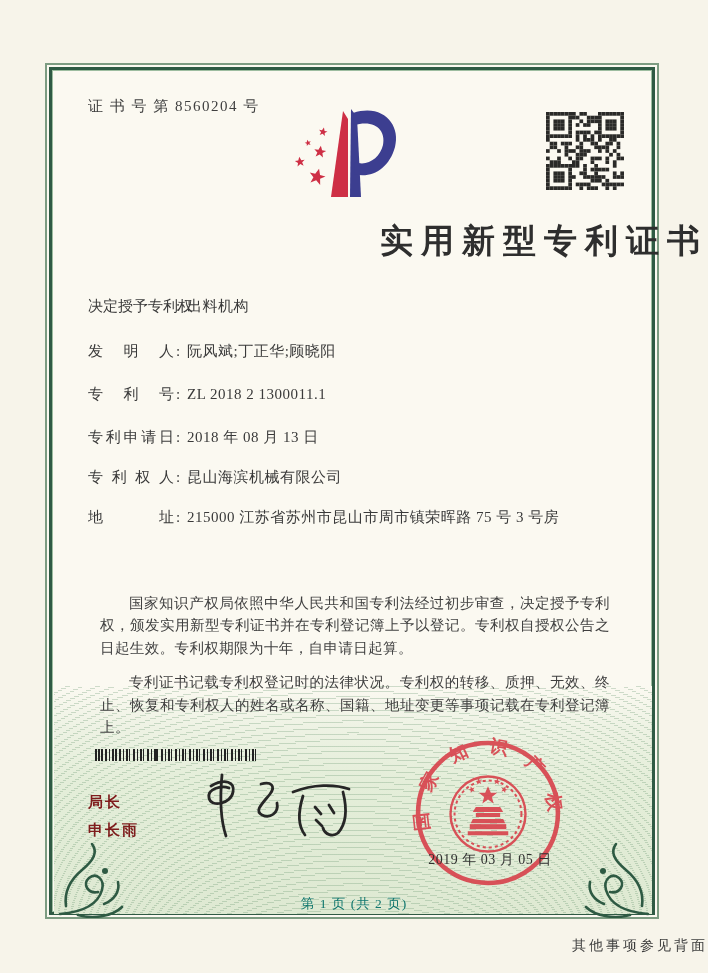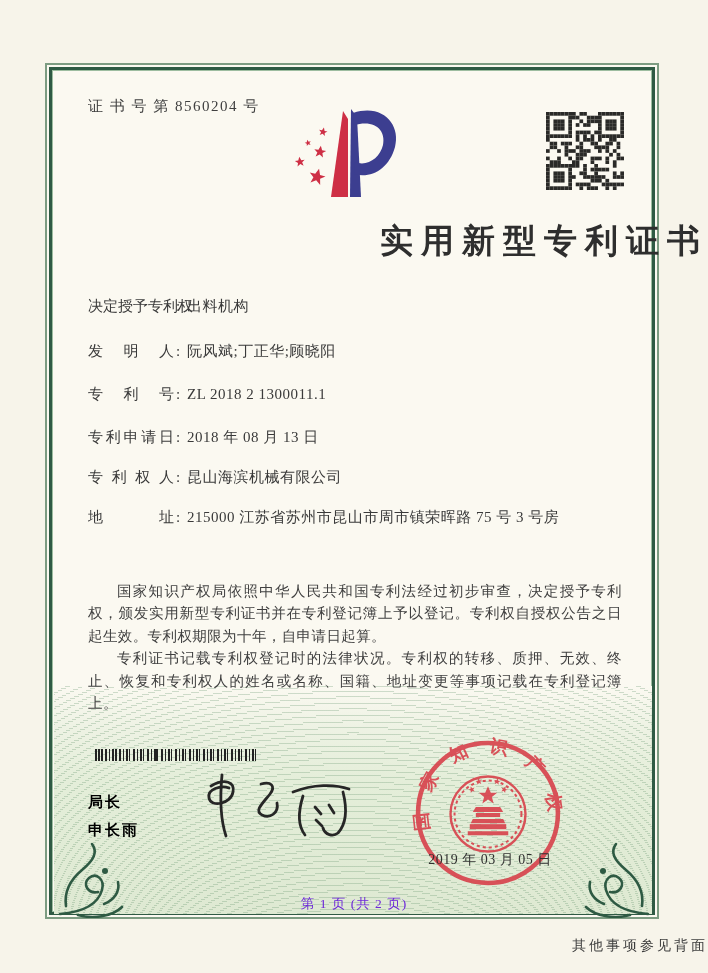--- a/index.html
+++ b/index.html
@@ -37,40 +37,40 @@
          letter-spacing:8px;color:#2e2e2e}
 
   .frow{position:absolute;left:88px;width:560px;z-index:2;font-size:15px;white-space:nowrap;color:#3a3a3a}
   .flabel{display:inline-block;width:86px;text-align:justify;text-align-last:justify}
   .fcolon{display:inline-block;width:11px;margin-left:2px}
   .fvalue{letter-spacing:.5px}
   .grant2{position:absolute;left:330px;top:0;white-space:nowrap}
   .flabel2{letter-spacing:1px}
 
   .paras{left:88px;top:580px;width:534px}
-  .paras p{margin:0;text-indent:2em;font-size:14.5px;line-height:22.4px;
+  .paras p{margin:12px;text-indent:2em;font-size:14.5px;line-height:22.4px;
            text-align:justify;letter-spacing:.4px;color:#3f3f3f}
 
   .barcode{left:95px;top:749px;width:163px;height:12px;z-index:2;
     background-image:repeating-linear-gradient(90deg,
       #232323 0 1.5px,transparent 1.5px 3px,
       #232323 3px 5.5px,transparent 5.5px 6.5px,
       #232323 6.5px 7.5px,transparent 7.5px 10.5px,
       #232323 10.5px 12px,transparent 12px 14px);}
 
   .director{left:88px;z-index:3;font-family:"Liberation Sans","DejaVu Sans",sans-serif;
-            font-size:15px;font-weight:600;color:#000000;letter-spacing:2px}
+            font-size:15px;font-weight:600;color:#7f1d1d;letter-spacing:2px}
   .sig{left:195px;top:770px;z-index:3}
 
   .sealwrap{left:412px;top:737px;z-index:3}
   .seal-date{left:415px;top:851px;width:150px;text-align:center;z-index:4;
              font-size:14px;color:#2f2f2f;letter-spacing:.5px}
 
   .page-info{left:0;right:0;top:895px;text-align:center;z-index:3;
-             font-size:13.5px;letter-spacing:1px;color:#6d28d9}
+             font-size:13.5px;letter-spacing:1px;color:#0f766e}
   .footer-note{left:0;right:0;top:937px;text-align:right;z-index:2;
                font-size:14px;letter-spacing:3px;color:#3d3d3d}
 
   .ornament{z-index:3}
   .ornament.right svg{transform:scaleX(-1)}
   .logo{left:287px;top:99px;z-index:2}
   .qr{left:546px;top:112px;width:78px;height:78px;z-index:2}
 </style>
 </head>
 <body>

